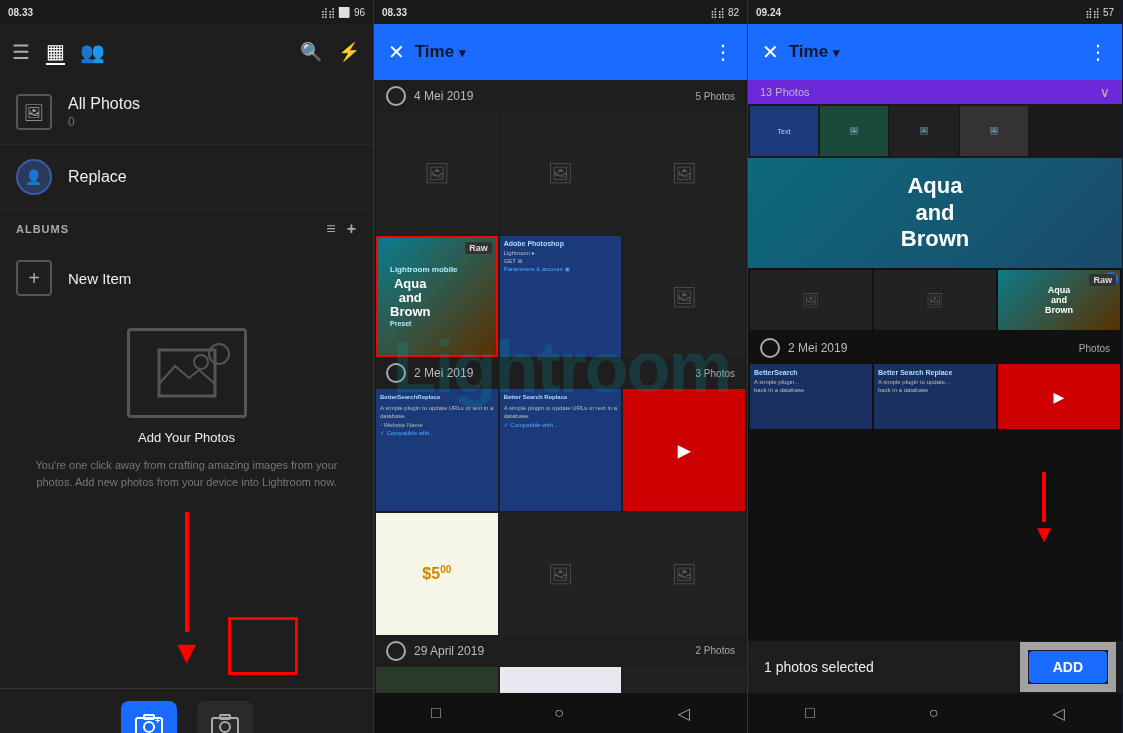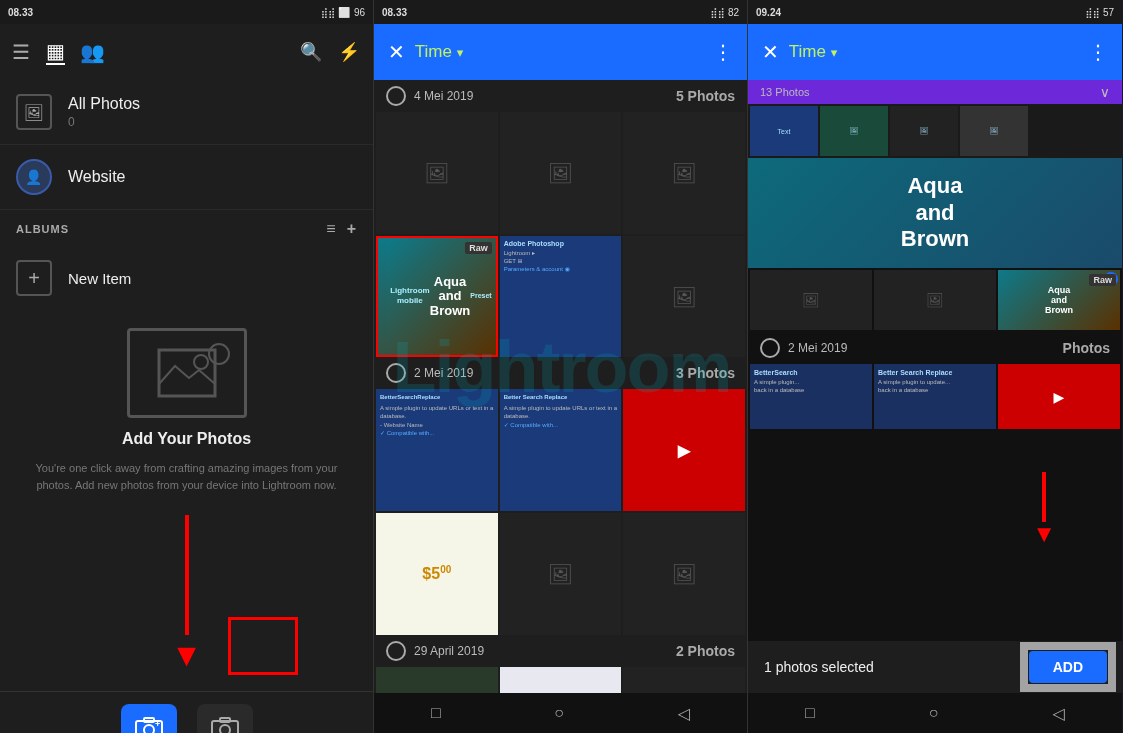--- a/index.html
+++ b/index.html
@@ -163,21 +163,21 @@
     .empty-photos .ep-frame::before {
       content: '';
       position: absolute;
       top: 12px;
       right: 14px;
       width: 18px;
       height: 18px;
       border: 2px solid #555;
       border-radius: 50%;
     }
-    .empty-photos .ep-title { color: #eee; font-size: 16px; font-weight: 700; }
+    .empty-photos .ep-title { color: #eee; font-size: 13px; font-weight: 400; }
     .empty-photos .ep-desc { color: #777; font-size: 11px; text-align: center; line-height: 1.5; }
 
     
     .bottom-actions {
       height: 72px;
       background: #1e1e1e;
       display: flex;
       align-items: center;
       justify-content: center;
       gap: 20px;
@@ -215,39 +215,39 @@
     .blue-header {
       height: 56px;
       background: #1a6bff;
       display: flex;
       align-items: center;
       padding: 0 14px;
       gap: 10px;
       flex-shrink: 0;
     }
     .blue-header .bh-close { color: #fff; font-size: 20px; cursor: pointer; }
-    .blue-header .bh-title { color: #bef264; font-size: 17px; font-weight: 400; flex: 1; }
+    .blue-header .bh-title { color: #0f172a; font-size: 17px; font-weight: 700; flex: 1; }
     .blue-header .bh-more { color: #fff; font-size: 20px; }
     .section-header {
       display: flex;
       align-items: center;
       padding: 6px 12px;
       color: #bbb;
       font-size: 12px;
     }
     .section-header .sh-check {
       width: 20px;
       height: 20px;
       border: 2px solid #aaa;
       border-radius: 50%;
       margin-right: 8px;
       flex-shrink: 0;
     }
     .section-header .sh-spacer { flex: 1; }
-    .section-header .sh-count { color: #aaa; font-size: 14px; font-weight: bold; }
+    .section-header .sh-count { color: #aaa; font-size: 10px; }
 
     .photo-grid {
       display: grid;
       grid-template-columns: repeat(3, 1fr);
       gap: 2px;
       padding: 0 2px;
     }
     .photo-cell {
       aspect-ratio: 1;
       background: #2a2a2a;
@@ -341,21 +341,21 @@
   <div class="menu-item">
     <div class="mi-icon">🖼</div>
     <div>
       <div class="mi-label">All Photos</div>
       <div class="mi-count">0</div>
     </div>
   </div>
 
   <div class="menu-item">
     <div class="mi-icon people">👤</div>
-    <div class="mi-label">Website</div>
+    <div class="mi-label">Replace</div>
   </div>
 
   <div class="albums-header">
     <span>ALBUMS</span>
     <span class="ah-spacer"></span>
     <span class="ah-icon">≡</span>
     <span class="ah-icon">+</span>
   </div>
 
   <div class="new-item">
@@ -433,21 +433,21 @@
         <span class="pc-icon">🖼</span>
       </div>
       <div class="photo-cell dark-card">
         <span class="pc-icon">🖼</span>
       </div>
       <div class="photo-cell dark-card">
         <span class="pc-icon">🖼</span>
       </div>
 
       <div class="photo-cell" style="background:linear-gradient(135deg,#0d7a8a 0%,#5a3000 100%);border:2px solid red;position:relative;">
-        <div class="aqua-brown-card" style="width:100%;height:100%;display:flex;flex-direction:row;align-items:center;justify-content:center;margin-left:8px;">
+        <div class="aqua-brown-card" style="width:100%;height:100%;display:flex;flex-direction:column;align-items:flex-start;justify-content:center;margin-left:8px;">
           <div style="font-size:8px;color:#aef;margin-bottom:2px;">Lightroom mobile</div>
           <div style="font-size:13px;font-weight:900;color:#fff;line-height:1.1;">Aqua<br>and<br>Brown</div>
           <div style="font-size:7px;color:#aef;">Preset</div>
         </div>
         <div class="raw-badge">Raw</div>
       </div>
       <div class="photo-cell blue-card">
         <div style="padding:4px;width:100%;height:100%;overflow:hidden;">
           <div style="font-size:7px;color:#adf;font-weight:700;margin-bottom:2px;">Adobe Photoshop</div>
           <div style="font-size:6px;color:#bbb;line-height:1.4;">

